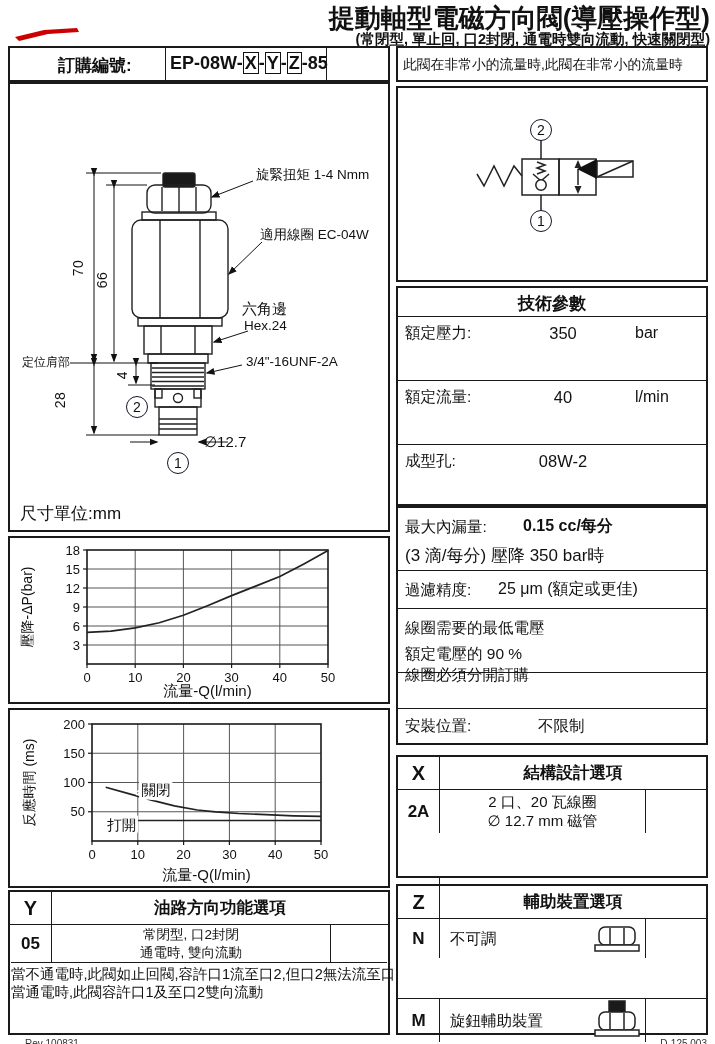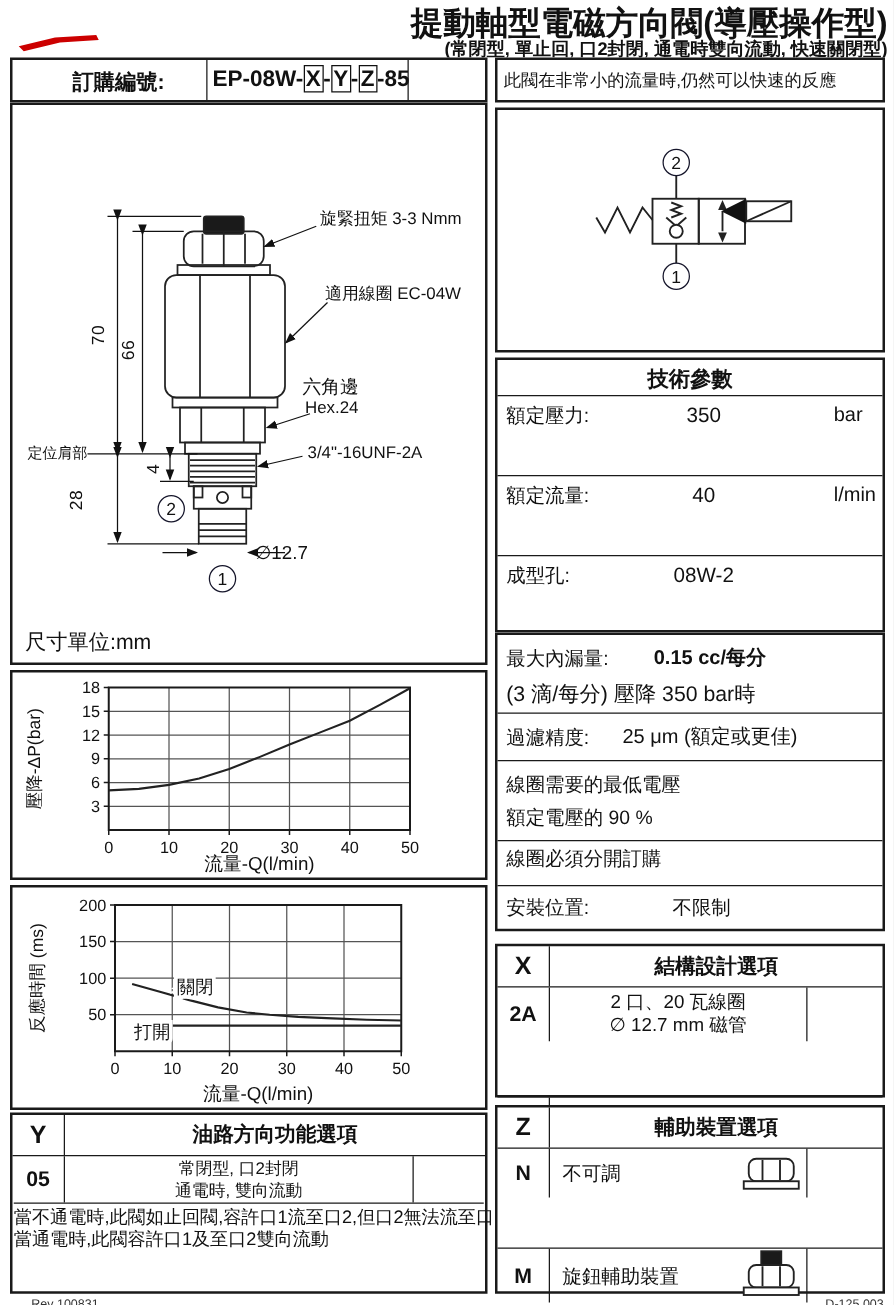--- a/index.html
+++ b/index.html
@@ -13,21 +13,21 @@
   .circ{position:absolute;width:22px;height:22px;border:1.7px solid #15152a;border-radius:50%;
         text-align:center;line-height:21px;font-size:14px;background:#fff;box-sizing:border-box;}
   .rot{transform:rotate(-90deg);transform-origin:center;}
   .dimlabel{position:absolute;font-size:14px;letter-spacing:.5px;}
   .lead{position:absolute;font-size:13.5px;white-space:nowrap;}
   svg{display:block;}
   .trow{position:relative;box-sizing:border-box;border-top:1.4px solid #1a1a1a;}
   .trow .lab{position:absolute;left:7px;top:50%;transform:translateY(-50%);font-size:15.5px;white-space:nowrap;}
   .trow .val{position:absolute;left:100px;width:130px;top:50%;transform:translateY(-50%);
              text-align:center;font-size:16.5px;white-space:nowrap;}
-  .trow .unit{position:absolute;left:237px;top:50%;transform:translateY(-50%);font-size:16px;white-space:nowrap;margin-left:32px;}
+  .trow .unit{position:absolute;left:237px;top:50%;transform:translateY(-50%);font-size:16px;white-space:nowrap;}
   .opt-key{position:absolute;left:0;top:0;bottom:0;width:42px;border-right:1.6px solid #1a1a1a;
            display:flex;align-items:center;justify-content:center;font-weight:bold;box-sizing:border-box;}
   .opt-head{position:absolute;left:42px;right:0;top:0;bottom:0;display:flex;align-items:center;
             justify-content:center;font-weight:bold;font-size:16.5px;text-align:right;}
 </style>
 </head>
 <body>
 
 <div id="page">
 
@@ -104,21 +104,21 @@
 
         <line x1="120" y1="358" x2="147" y2="358" marker-end="url(#ar)"></line>
         <line x1="218" y1="358" x2="189" y2="358" marker-end="url(#ar)"></line>
 
         <line x1="243" y1="97" x2="202" y2="113" marker-end="url(#ar)"></line>
         <line x1="252" y1="158" x2="219" y2="190" marker-end="url(#ar)"></line>
         <line x1="238" y1="247" x2="204" y2="258" marker-end="url(#ar)"></line>
         <line x1="232" y1="281" x2="197" y2="289" marker-end="url(#ar)"></line>
       </g>
     </svg>
-    <div class="lead" style="left:246px;top:82px;">旋緊扭矩 3-3 Nmm</div>
+    <div class="lead" style="left:246px;top:82px;">旋緊扭矩 1-4 Nmm</div>
     <div class="lead" style="left:250px;top:142px;">適用線圈 EC-04W</div>
     <div class="lead" style="left:232px;top:216px;font-size:15px;">六角邊</div>
     <div class="lead" style="left:234px;top:234px;">Hex.24</div>
     <div class="lead" style="left:236px;top:270px;">3/4"-16UNF-2A</div>
     <div class="lead" style="left:12px;top:270px;font-size:12px;">定位肩部</div>
     <div class="lead" style="left:194px;top:349px;font-size:15px;">∅12.7</div>
     <div class="dimlabel rot" style="left:60px;top:176px;">70</div>
     <div class="dimlabel rot" style="left:84px;top:188px;">66</div>
     <div class="dimlabel rot" style="left:42px;top:308px;">28</div>
     <div class="dimlabel rot" style="left:108px;top:283px;">4</div>
@@ -221,21 +221,21 @@
       </div>
       <div class="cell-divider" style="left:320px;"></div>
     </div>
     <div class="abs" style="left:1px;top:70px;right:1px;border-top:1.4px solid #1a1a1a;padding-top:2px;font-size:14.5px;line-height:1.25;">
       <div style="white-space:nowrap;">當不通電時,此閥如止回閥,容許口1流至口2,但口2無法流至口1</div>
       <div>當通電時,此閥容許口1及至口2雙向流動</div>
     </div>
   </div>
 
   <div class="box" style="left:396px;top:46px;width:312px;height:36px;">
-    <div class="abs" style="left:5px;top:8px;font-size:13.8px;white-space:nowrap;">此閥在非常小的流量時,仍然可以快速的反應</div>
+    <div class="abs" style="left:5px;top:8px;font-size:13.8px;white-space:nowrap;">此閥在非常小的流量時,此閥在非常小的流量時</div>
   </div>
 
   <div class="box" style="left:396px;top:86px;width:312px;height:196px;">
     <svg width="308" height="192" viewBox="0 0 308 192">
       <g stroke="#222" stroke-width="1.5" fill="none">
         <line x1="143" y1="52" x2="143" y2="71"></line>
         <line x1="143" y1="107" x2="143" y2="123"></line>
         <rect x="124" y="71" width="37" height="36"></rect>
         <rect x="161" y="71" width="37" height="36"></rect>
 
@@ -303,21 +303,21 @@
     <div class="abs" style="left:0;right:0;top:62px;height:38px;">
       <span class="abs" style="left:7px;top:10px;font-size:15.5px;">過濾精度:</span>
       <span class="abs" style="left:100px;top:9px;font-size:16px;">25 μm (額定或更佳)</span>
     </div>
     <div class="hline" style="top:100px;"></div>
     <div class="abs" style="left:0;right:0;top:100px;height:64px;">
       <span class="abs" style="left:7px;top:10px;font-size:15.5px;">線圈需要的最低電壓</span>
       <span class="abs" style="left:7px;top:36px;font-size:15.5px;">額定電壓的 90 %</span>
     </div>
     <div class="hline" style="top:164px;"></div>
-    <div class="abs" style="left:0;right:0;top:161px;height:36px;">
+    <div class="abs" style="left:0;right:0;top:149px;height:36px;">
       <span class="abs" style="left:7px;top:8px;font-size:15.5px;">線圈必須分開訂購</span>
     </div>
     <div class="hline" style="top:200px;"></div>
     <div class="abs" style="left:0;right:0;top:200px;height:35px;">
       <span class="abs" style="left:7px;top:8px;font-size:15.5px;">安裝位置:</span>
       <span class="abs" style="left:140px;top:8px;font-size:15.5px;">不限制</span>
     </div>
   </div>
 
   <div class="box" style="left:396px;top:755px;width:312px;height:123px;">

